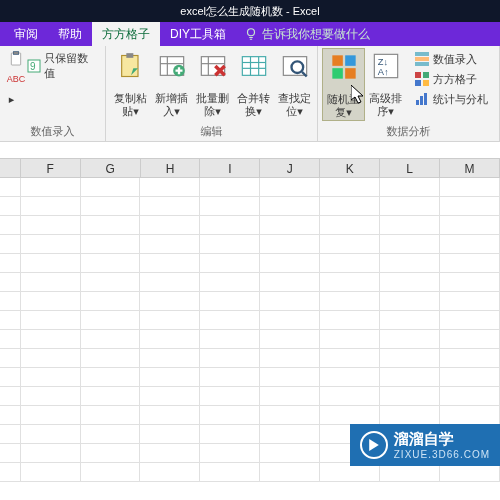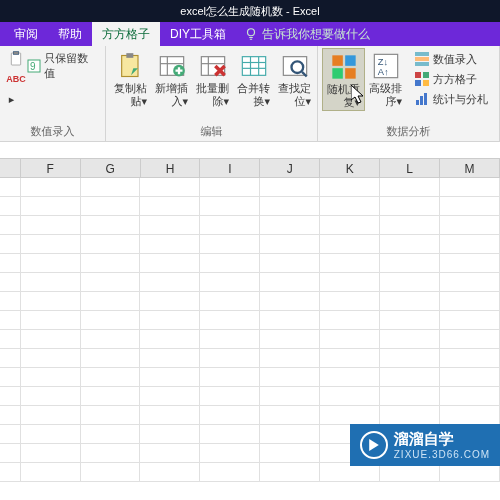--- a/index.html
+++ b/index.html
@@ -9,21 +9,21 @@
 .tab{color:#fff;font-size:12px;padding:4px 10px;cursor:pointer}
 .tab.active{background:#f3f3f3;color:#0b6b3a}
 .tellme{display:flex;align-items:center;color:#c8e6d0;font-size:12px;margin-left:8px}
 .tellme svg{margin-right:4px}
 .ribbon{height:96px;background:#f3f3f3;display:flex;border-bottom:1px solid #d4d4d4}
 .group{border-right:1px solid #d4d4d4;display:flex;flex-direction:column;justify-content:space-between;padding:2px 4px 0}
 .group-label{text-align:center;font-size:11px;color:#666;padding:2px 0}
 .group-body{display:flex;align-items:flex-start;flex:1}
 .vbtn{display:flex;flex-direction:column;align-items:center;font-size:11px;color:#3a3a3a;padding:2px 4px;cursor:pointer;position:relative}
 .vbtn .ic{width:32px;height:32px;display:flex;align-items:center;justify-content:center}
-.vbtn .lbl{text-align:right;line-height:1.15;margin-top:0}
+.vbtn .lbl{text-align:center;line-height:1.15;margin-top:10px}
 .hbtn{display:flex;align-items:center;font-size:11px;color:#3a3a3a;padding:1px 2px;cursor:pointer}
 .hbtn .ic{width:16px;height:16px;display:flex;align-items:center;justify-content:center;margin-right:3px}
 .stack{display:flex;flex-direction:column;gap:2px;padding:2px}
 .highlighted{background:#d4d4c8;border:1px solid #b0b088}
 .cursor{position:absolute;pointer-events:none;z-index:50}
 .grid{position:relative}
 .colheaders{display:flex;height:20px;background:#e6e6e6;border-bottom:1px solid #ccc;border-top:1px solid #ccc;margin-top:16px}
 .ch{width:64px;text-align:center;font-size:12px;color:#333;border-right:1px solid #ccc;line-height:20px}
 .rows{display:flex;flex-direction:column}
 .row{display:flex;height:19px}
@@ -59,21 +59,21 @@
       <div class="stack" style="width:18px">
         <div class="hbtn">
             <span class="ic">
               <svg width="16" height="16" viewBox="0 0 24 24" fill="#4a7" stroke="#357">
                 <rect x="5" y="3" width="14" height="18" rx="1" fill="#fff" stroke="#888"></rect>
                 <rect x="8" y="1" width="8" height="4" fill="#888"></rect>
               </svg>
             </span>
           </div>
         <div class="hbtn">
-            <span class="ic" style="font-size:9px;color:#c33;font-weight:bold">ABC</span>
+            <span class="ic" style="font-size:9px;color:#c33;font-weight:normal">ABC</span>
           </div>
         <div class="hbtn">
             <span class="ic">▸</span>
           </div>
       </div>
       <div class="stack">
         <div class="hbtn">
             <span class="ic">
               <svg width="14" height="14">
                 <rect x="1" y="1" width="12" height="12" fill="#fff" stroke="#4a7"></rect>

